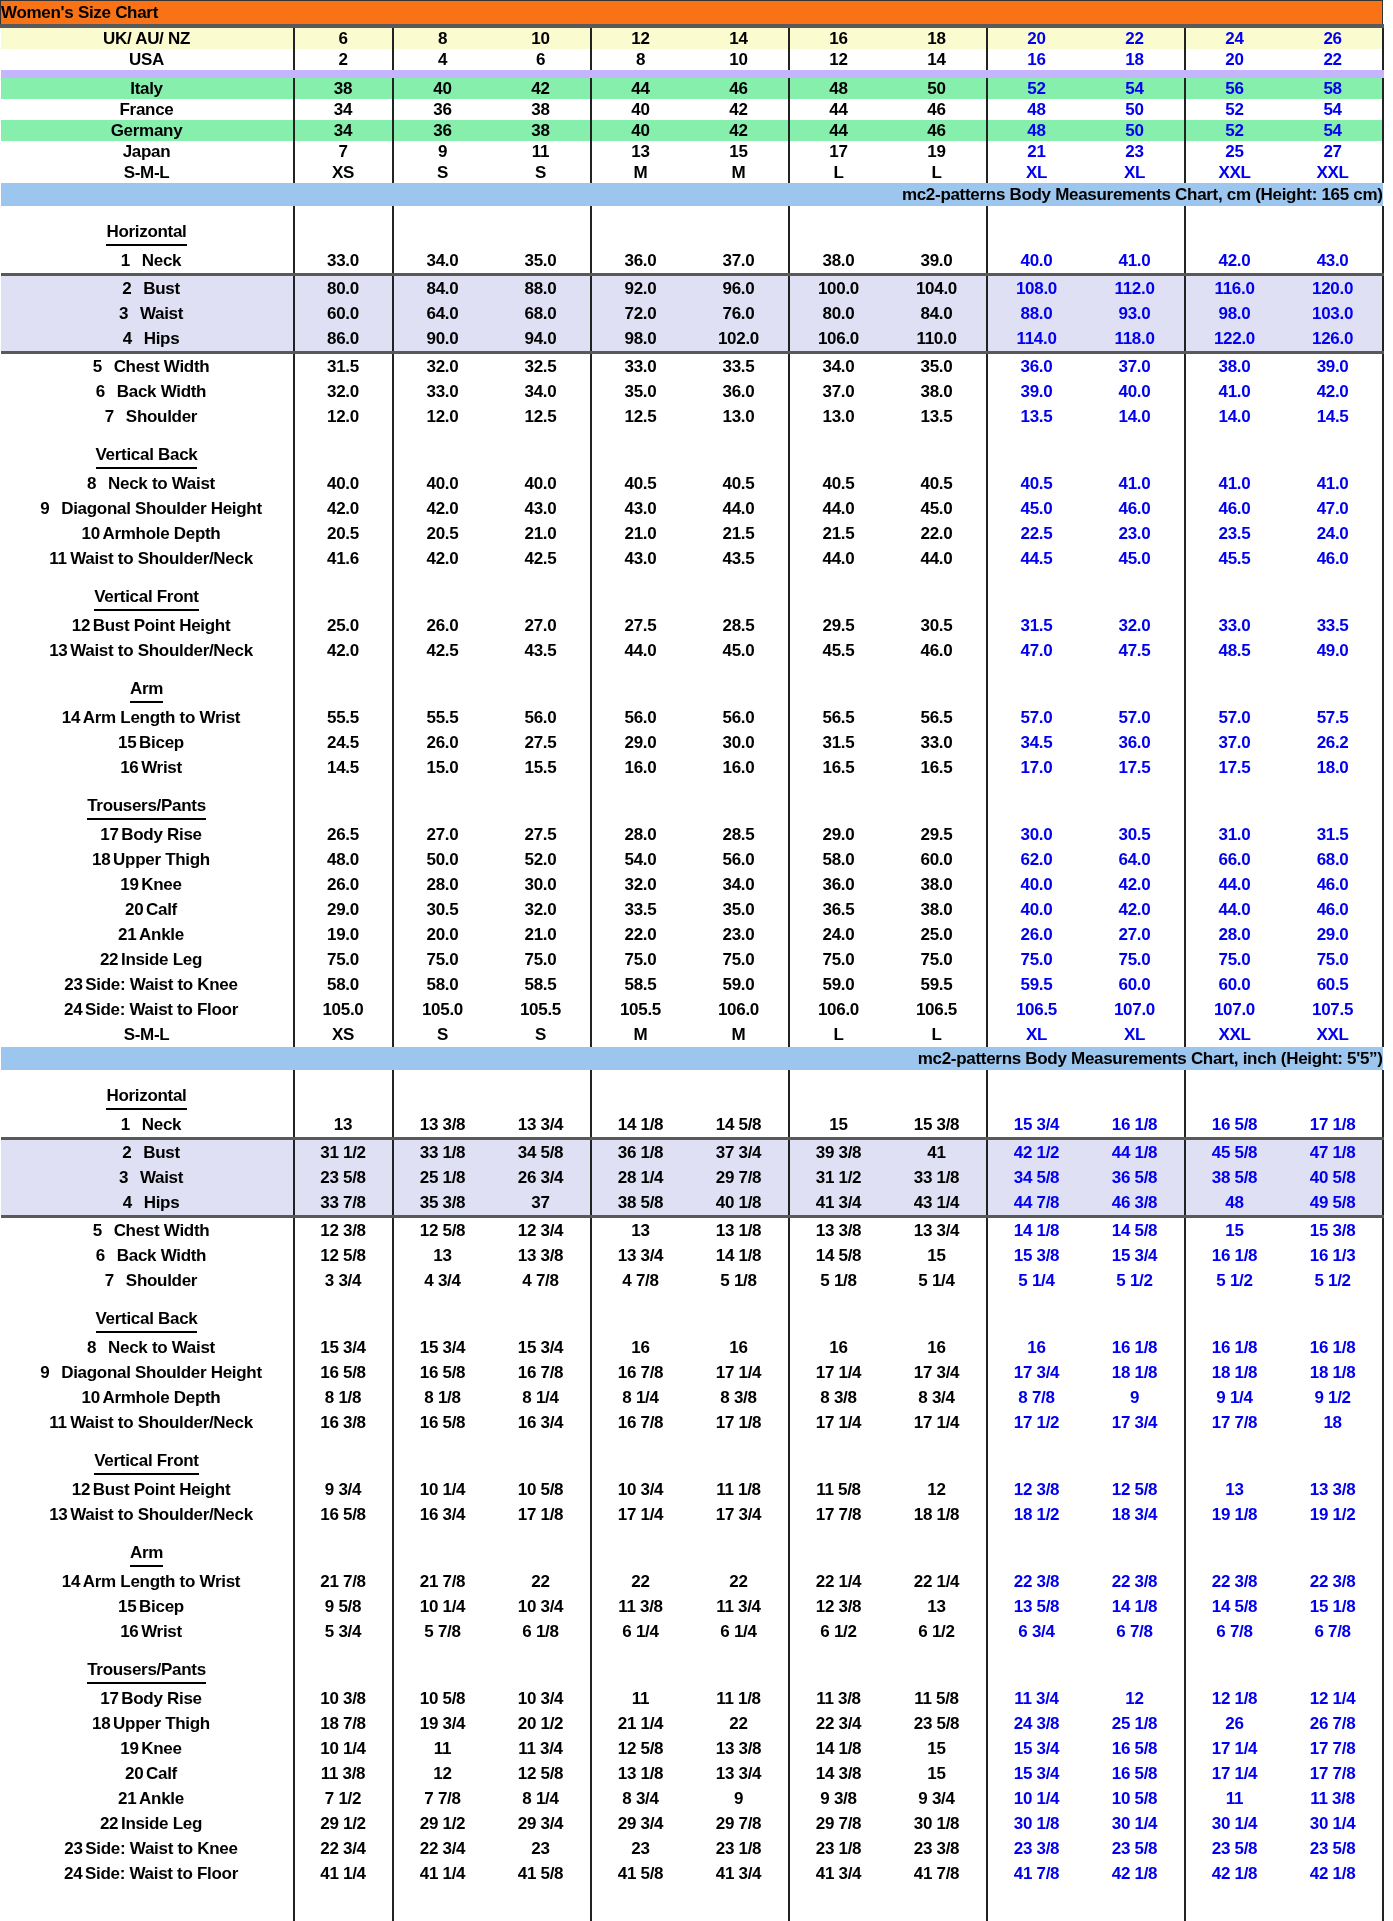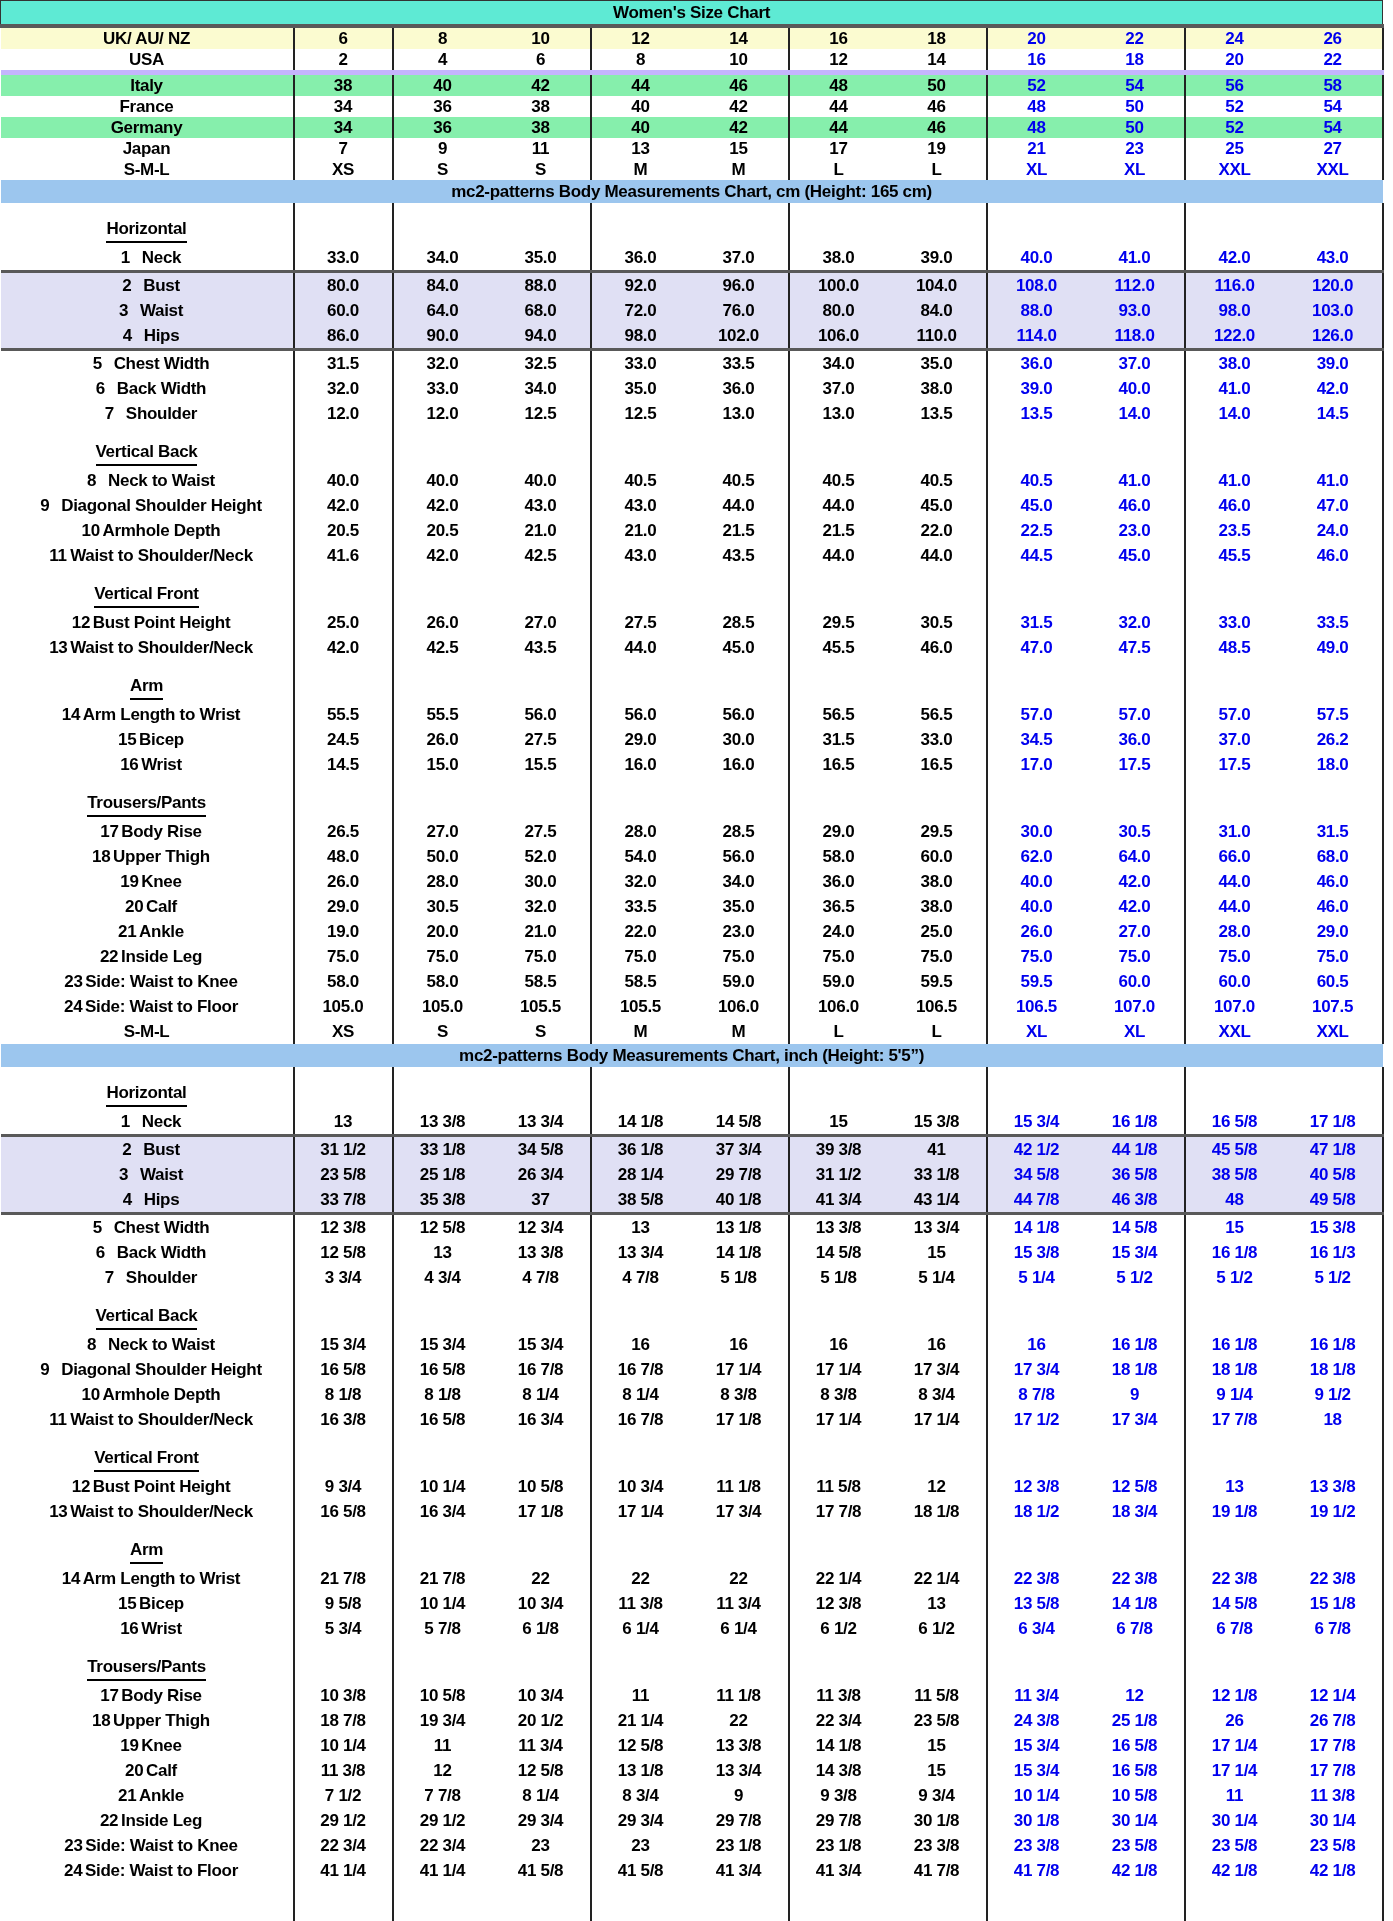--- a/index.html
+++ b/index.html
@@ -5,33 +5,33 @@
   html,body{margin:0;padding:0;background:#fff;}
   body{width:1393px;height:1921px;overflow:hidden;
        font-family:"Liberation Sans",sans-serif;font-weight:bold;
        -webkit-font-smoothing:antialiased;}
   table.szc{border-collapse:collapse;table-layout:fixed;width:1382px;margin:0;}
   col.c-label{width:293px;}
   col.c-data{width:99px;}
   td{padding:0;margin:0;font-weight:bold;color:#000;font-size:17px;
      letter-spacing:-0.3px;white-space:nowrap;overflow:hidden;vertical-align:middle;}
   
-  tr.title-row td{height:23px;background:#5eead4;text-align:center;
+  tr.title-row td{height:23px;background:#f97316;text-align:left;
      border-top:1px solid #333;border-left:1px solid #333;border-right:1px solid #333;
      border-bottom:4px solid #595959;font-size:17px;}
-  tr.bar-row td{height:23px;background:#9CC6EE;text-align:center;font-size:17px;}
+  tr.bar-row td{height:23px;background:#9CC6EE;text-align:right;font-size:17px;}
   tr.size-row td{height:21px;text-align:center;font-size:17px;}
   tr.bg-yellow td{background:#FBFBD0;margin-top:34px;}
   tr.bg-gray td{background:#86efac;}
   tr.bg-white td{background:#fff;}
   tr.m-row td{height:25px;text-align:center;}
   tr.sub-row td{height:36px;text-align:center;vertical-align:bottom;padding-bottom:6px;}
   tr.band td{background:#E0E0F4;}
   tr.sep-after td{border-bottom:3px solid #595959;}
-  tr.sep-usa td{border-bottom:5px solid #c4b5fd;margin-top:32px;}
+  tr.sep-usa td{border-bottom:8px solid #c4b5fd;margin-top:32px;}
   tr.tail-row td{height:52px;}
   
   td.gb{border-right:2px solid #222;}
   td.lbl{border-right:2px solid #222;}
   td.lbl-left{text-align:left;}
   span.rownum{display:inline-block;width:30px;text-align:left;padding-left:9px;box-sizing:border-box;}
   span.subhead{border-bottom:2px solid #000;padding-bottom:3px;}
   .blue{color:#0000EE;}
 </style>
 </head>

